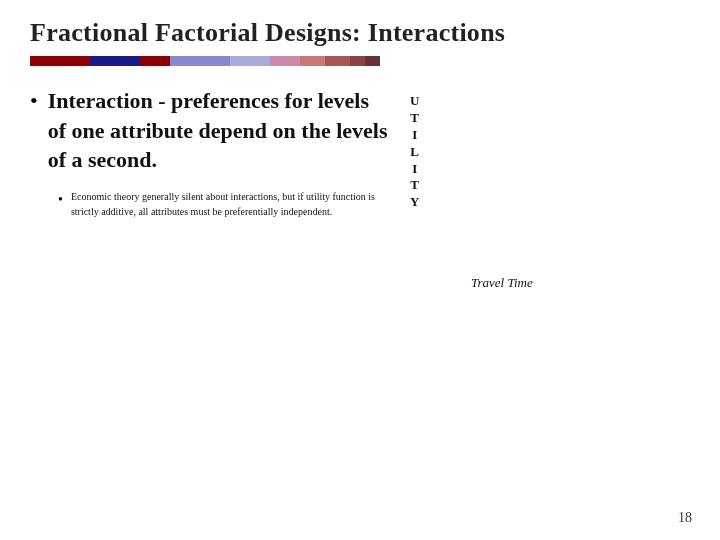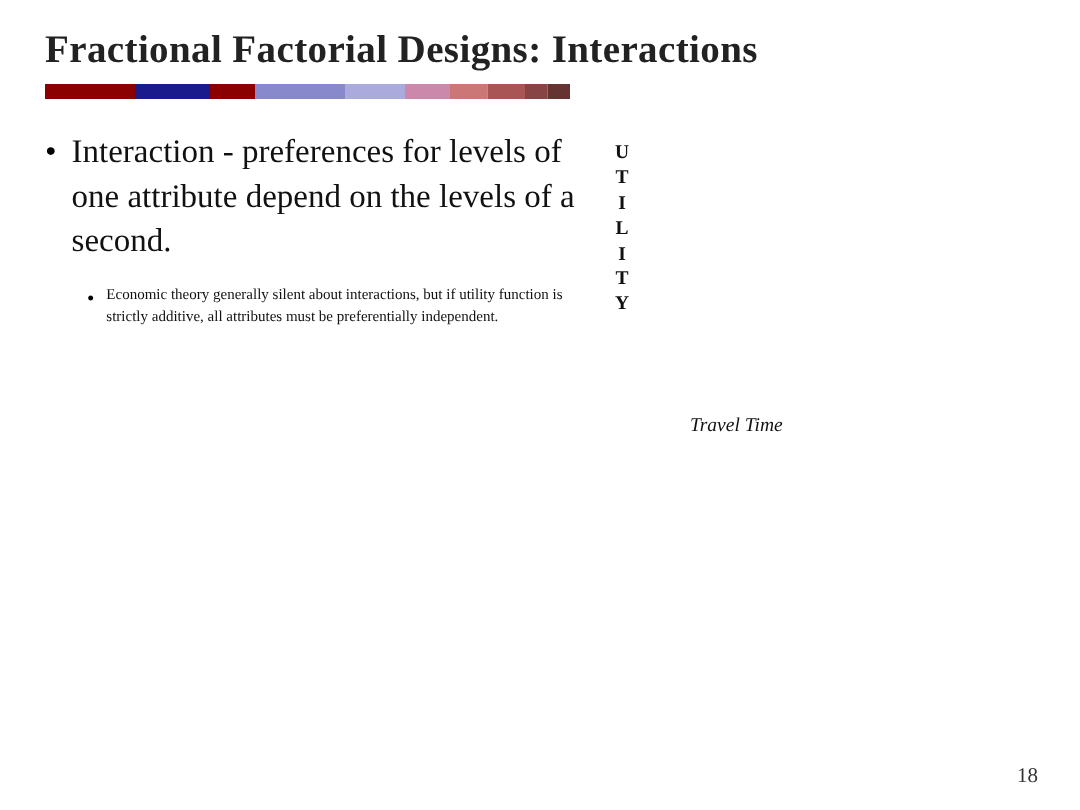--- a/index.html
+++ b/index.html
@@ -59,21 +59,21 @@
     }
 
     .bullet-dot {
       font-size: 22px;
       margin-top: 2px;
       flex-shrink: 0;
     }
 
     .bullet-main-text {
       font-size: 22px;
-      font-weight: normal;
+      font-weight: bold;
       line-height: 1.35;
       color: #111;
     }
 
     .sub-bullets {
       margin-left: 28px;
     }
 
     .sub-bullet {
       display: flex;
@@ -135,21 +135,21 @@
 
     svg.chart-svg {
       width: 100%;
       height: 100%;
       overflow: visible;
     }
 
     .travel-time-label {
       position: absolute;
       bottom: 0;
-      left: 50px;
+      left: 61px;
       font-size: 13px;
       font-style: italic;
       color: #111;
     }
 
     .page-number {
       position: absolute;
       bottom: 14px;
       right: 28px;
       font-size: 14px;

